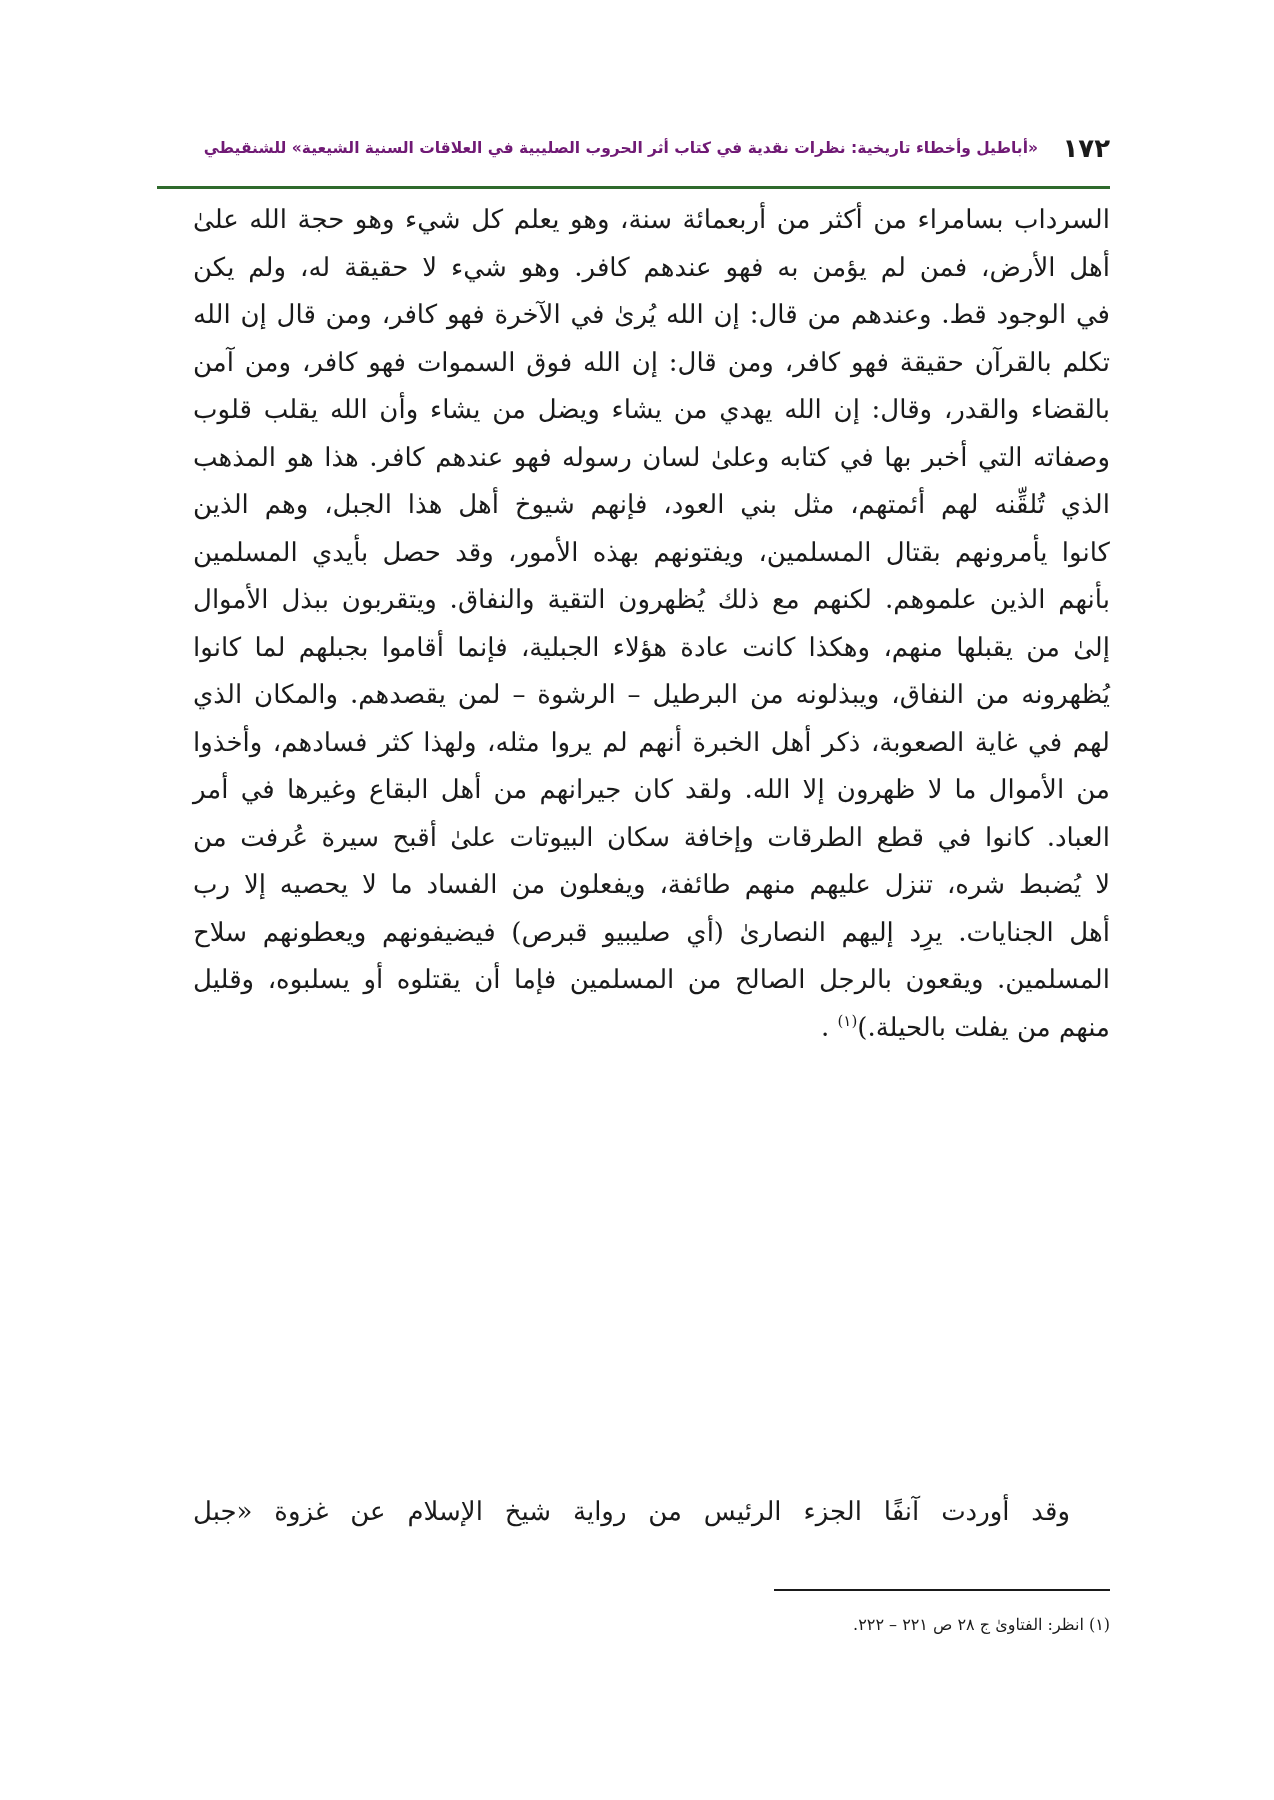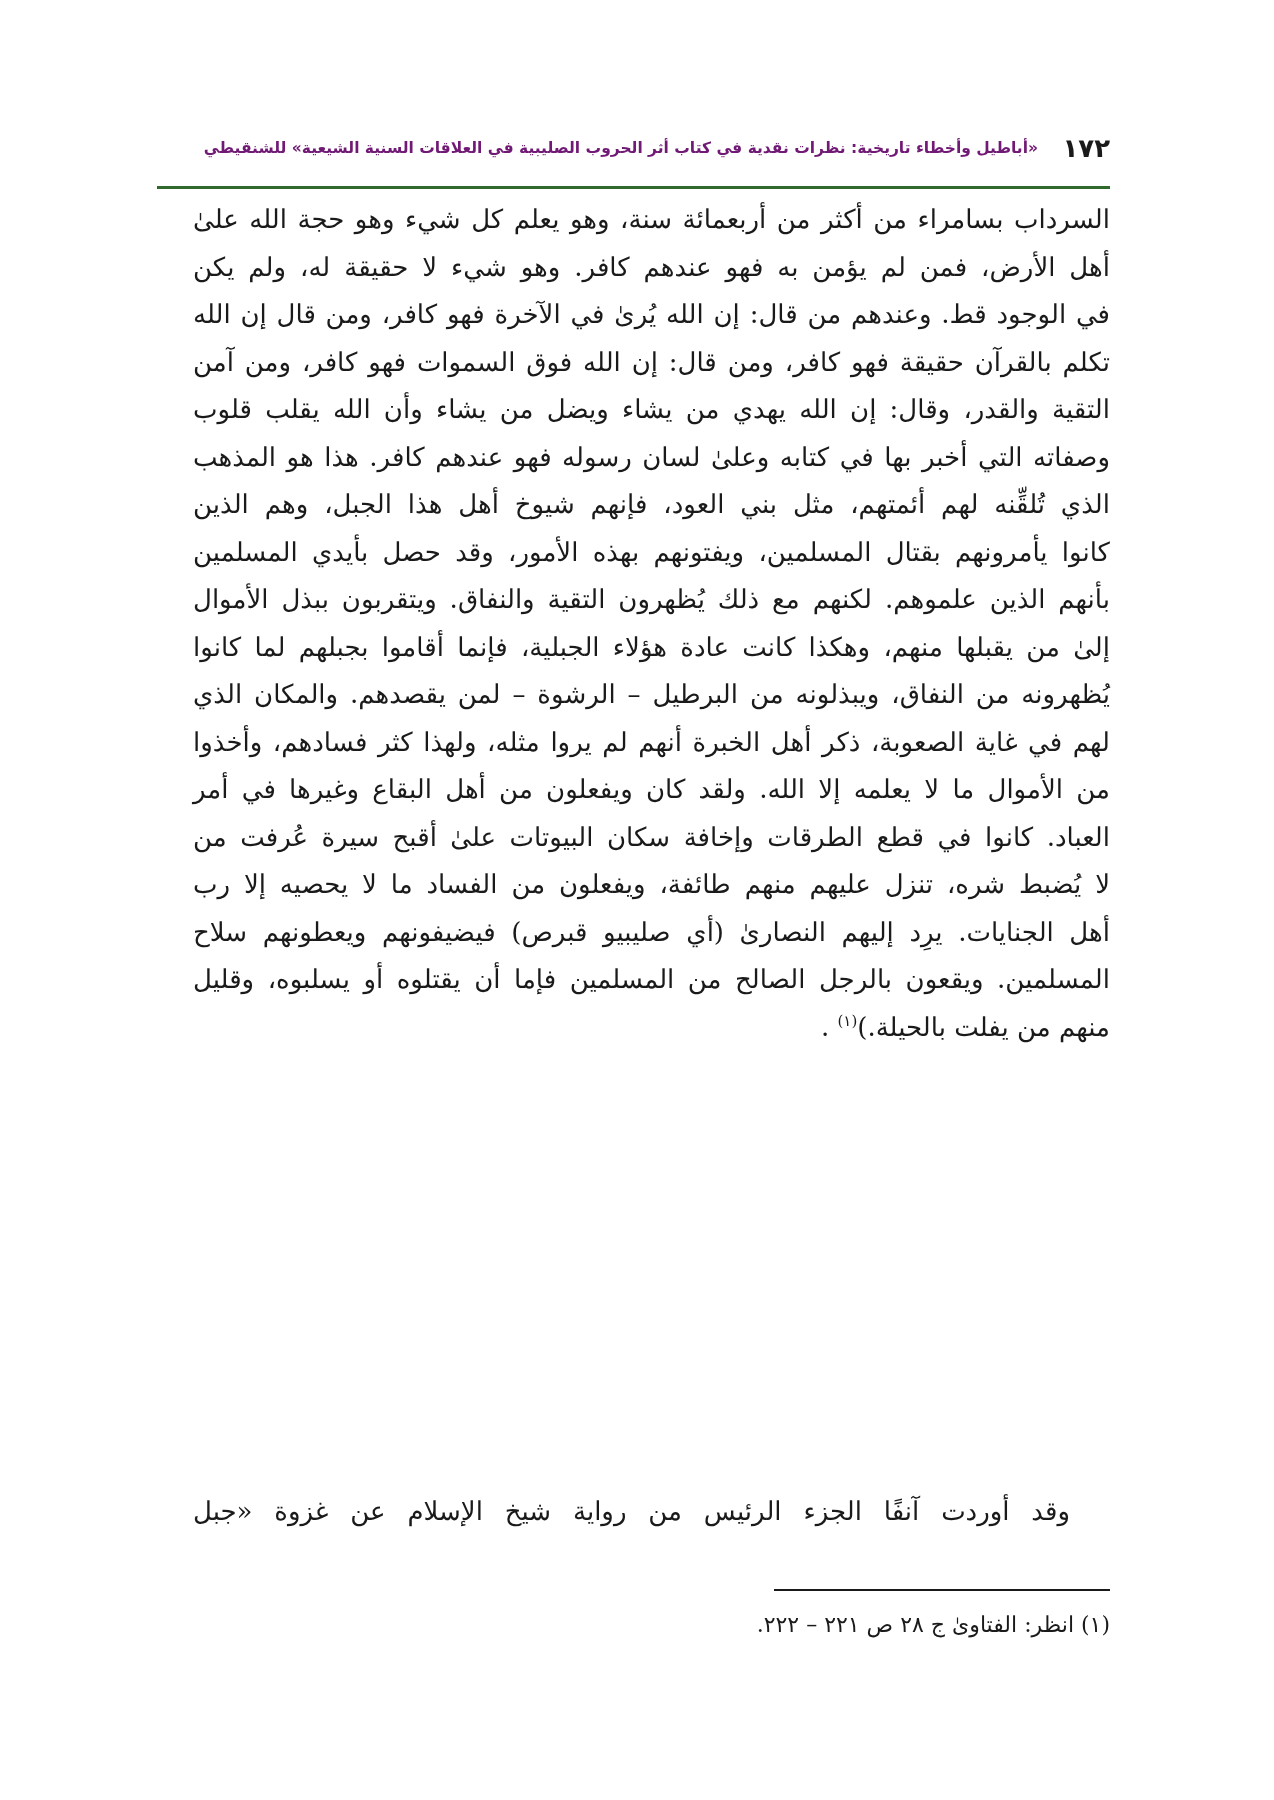--- a/index.html
+++ b/index.html
@@ -103,21 +103,21 @@
       top: 1589px;
       right: 0;
       width: 336px;
       height: 2px;
       background: #1a1a1a;
     }
     .footnote {
       position: absolute;
       top: 1610px;
       right: 0;
-      font-size: 22px;
+      font-size: 16px;
       line-height: 30px;
       white-space: nowrap;
     }
   </style>
 </head>
 <body>
 
 <div class="page">
 
   <div class="running-header">
@@ -125,29 +125,29 @@
     <span class="header-title">«أباطيل وأخطاء تاريخية: نظرات نقدية في كتاب أثر الحروب الصليبية في العلاقات السنية الشيعية» للشنقيطي</span>
   </div>
 
   <div class="header-rule" style="background: rgb(47, 106, 44);"></div>
 
   <div class="body-text">
     <span class="body-line">السرداب بسامراء من أكثر من أربعمائة سنة، وهو يعلم كل شيء وهو حجة الله علىٰ</span>
     <span class="body-line">أهل الأرض، فمن لم يؤمن به فهو عندهم كافر. وهو شيء لا حقيقة له، ولم يكن</span>
     <span class="body-line">في الوجود قط. وعندهم من قال: إن الله يُرىٰ في الآخرة فهو كافر، ومن قال إن الله</span>
     <span class="body-line">تكلم بالقرآن حقيقة فهو كافر، ومن قال: إن الله فوق السموات فهو كافر، ومن آمن</span>
-    <span class="body-line">التقية والقدر، وقال: إن الله يهدي من يشاء ويضل من يشاء وأن الله يقلب قلوب</span>
+    <span class="body-line">بالقضاء والقدر، وقال: إن الله يهدي من يشاء ويضل من يشاء وأن الله يقلب قلوب</span>
     <span class="body-line">وصفاته التي أخبر بها في كتابه وعلىٰ لسان رسوله فهو عندهم كافر. هذا هو المذهب</span>
     <span class="body-line">الذي تُلقِّنه لهم أئمتهم، مثل بني العود، فإنهم شيوخ أهل هذا الجبل، وهم الذين</span>
     <span class="body-line">كانوا يأمرونهم بقتال المسلمين، ويفتونهم بهذه الأمور، وقد حصل بأيدي المسلمين</span>
     <span class="body-line">بأنهم الذين علموهم. لكنهم مع ذلك يُظهرون التقية والنفاق. ويتقربون ببذل الأموال</span>
     <span class="body-line">إلىٰ من يقبلها منهم، وهكذا كانت عادة هؤلاء الجبلية، فإنما أقاموا بجبلهم لما كانوا</span>
     <span class="body-line">يُظهرونه من النفاق، ويبذلونه من البرطيل – الرشوة – لمن يقصدهم. والمكان الذي</span>
     <span class="body-line">لهم في غاية الصعوبة، ذكر أهل الخبرة أنهم لم يروا مثله، ولهذا كثر فسادهم، وأخذوا</span>
-    <span class="body-line">من الأموال ما لا يعلمه إلا الله. ولقد كان ويفعلون من أهل البقاع وغيرها في أمر</span>
+    <span class="body-line">من الأموال ما لا ظهرون إلا الله. ولقد كان جيرانهم من أهل البقاع وغيرها في أمر</span>
     <span class="body-line">العباد. كانوا في قطع الطرقات وإخافة سكان البيوتات علىٰ أقبح سيرة عُرفت من</span>
     <span class="body-line">لا يُضبط شره، تنزل عليهم منهم طائفة، ويفعلون من الفساد ما لا يحصيه إلا رب</span>
     <span class="body-line">أهل الجنايات. يرِد إليهم النصارىٰ (أي صليبيو قبرص) فيضيفونهم ويعطونهم سلاح</span>
     <span class="body-line">المسلمين. ويقعون بالرجل الصالح من المسلمين فإما أن يقتلوه أو يسلبوه، وقليل</span>
     <span class="body-line last"><span>منهم من يفلت بالحيلة.)</span><span class="footref">(١)</span><span> .</span></span>
   </div>
 
   <div class="paragraph-2">
     <span class="body-line">وقد أوردت آنفًا  الجزء الرئيس من رواية شيخ الإسلام عن غزوة «جبل</span>
   </div>

